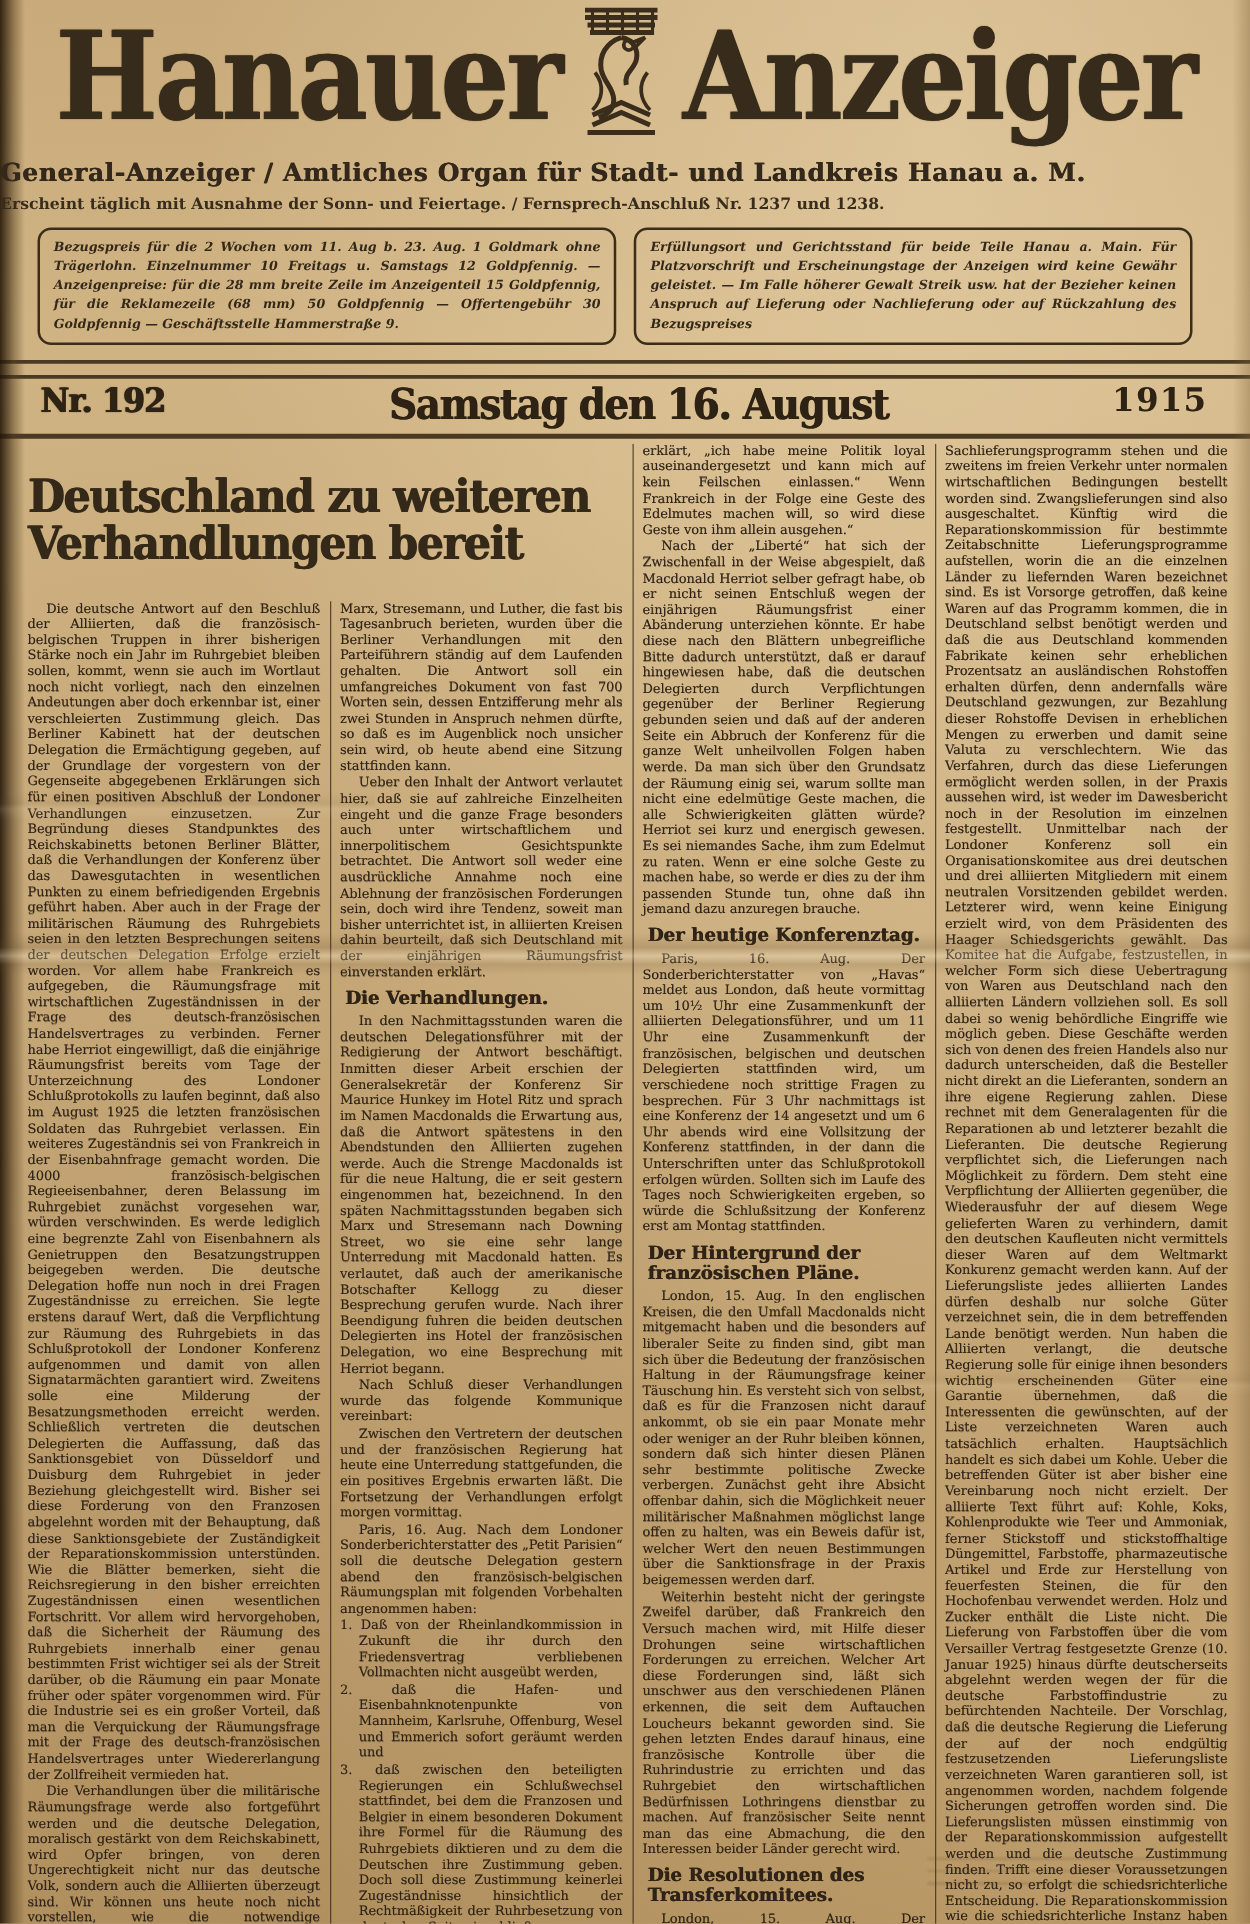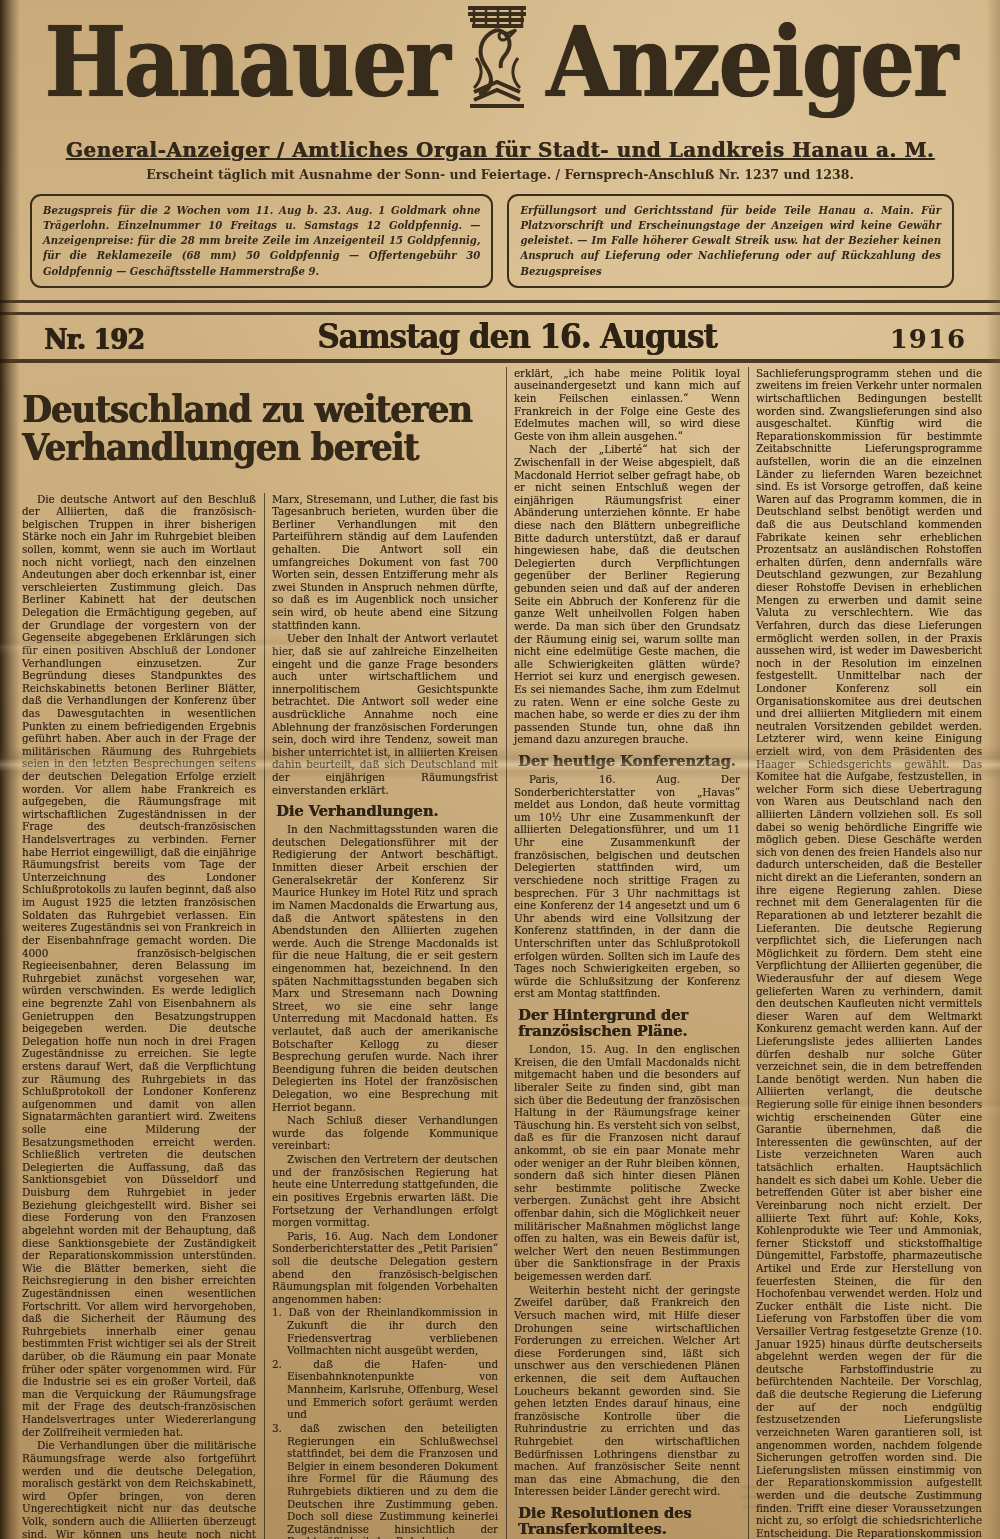--- a/index.html
+++ b/index.html
@@ -24,40 +24,40 @@
   .crease-b{position:absolute;left:0;top:634px;width:30%;height:22px;opacity:.5;
     background:linear-gradient(180deg,rgba(95,70,38,0),rgba(95,70,38,.18) 40%,rgba(245,230,200,.22) 60%,rgba(95,70,38,0));}
   .crease-c{position:absolute;right:0;top:1096px;width:34%;height:20px;opacity:.45;
     background:linear-gradient(180deg,rgba(95,70,38,0),rgba(95,70,38,.16) 40%,rgba(245,230,200,.2) 62%,rgba(95,70,38,0));}
   .ghost-text{position:absolute;left:742px;top:1486px;width:230px;height:30px;opacity:.35;filter:blur(1px);
     background:repeating-linear-gradient(180deg,rgba(80,60,35,.5) 0 2px,rgba(80,60,35,0) 2px 10px);}
   .ghost-text2{position:absolute;left:60px;top:1505px;width:120px;height:6px;opacity:.25;filter:blur(1px);
     background:linear-gradient(180deg,rgba(80,60,35,.6),rgba(80,60,35,0));}
 
   
-  .masthead{position:relative;padding-top:10px;text-align:center;}
+  .masthead{position:relative;padding-top:10px;}
   .mast-row{display:flex;align-items:center;justify-content:center;gap:14px;}
   .fraktur{font-weight:bold;transform:scaleY(1.14);letter-spacing:-2px;
     text-shadow:1.2px 0 0 currentColor,0 0 1px rgba(45,34,20,.6);}
   .mast-title{font-size:86px;line-height:.92;color:#372b1b;}
   .crest{flex:0 0 auto;margin-top:-4px;}
-  .mast-sub{margin-top:24px;font-weight:bold;font-size:20px;letter-spacing:.5px;color:#33281a;
-    text-shadow:.5px 0 0 currentColor;text-decoration:underline;}
+  .mast-sub{margin-top:12px;font-weight:bold;font-size:20px;letter-spacing:.5px;color:#33281a;
+    text-shadow:.5px 0 0 currentColor;}
   .mast-sched{margin-top:5px;font-weight:bold;font-size:12.5px;color:#382c1c;}
 
   
   .notices{display:flex;gap:14px;padding:12px 46px 0 30px;font-style:italic;}
   .notice{border:2px solid #3a2d1b;border-radius:11px;padding:7px 11px;
     font-size:10.1px;font-weight:bold;line-height:1.5;text-align:justify;color:#33281a;flex:1;}
   .notice.left{flex:1.04;}
 
   
   .rule-double{margin:12px 0 0;height:9px;border-top:3px solid #4a3a24;border-bottom:3px solid #4a3a24;}
   .rule-heavy{height:0;border-top:4px solid #4a3a24;}
-  .dateline{display:flex;align-items:flex-end;padding:3px 34px 5px 44px;}
+  .dateline{display:flex;align-items:flex-start;padding:3px 34px 5px 32px;}
   .dl-issue{font-size:25px;font-weight:bold;transform:scaleY(1.08);letter-spacing:-.5px;}
   .dl-date{flex:1;text-align:center;font-size:31px;font-weight:bold;transform:scaleY(1.1);letter-spacing:-1px;
     text-shadow:.8px 0 0 currentColor;}
   .dl-year{font-size:26px;font-weight:bold;letter-spacing:1px;}
 
   
   .article{position:relative;margin-top:4px;height:1196px;overflow:hidden;
     display:grid;grid-template-columns:1fr 1fr 1fr 1fr;grid-template-rows:auto 1fr;
     padding:0 10px 0 22px;}
   .headline{grid-column:1/3;grid-row:1;font-size:34px;font-weight:bold;line-height:1.02;
@@ -109,21 +109,21 @@
   <section class="notices">
     <div class="notice left">Bezugspreis für die 2 Wochen vom 11. Aug b. 23. Aug. 1 Goldmark ohne Trägerlohn. Einzelnummer 10 Freitags u. Samstags 12 Goldpfennig. — Anzeigenpreise: für die 28 mm breite Zeile im Anzeigenteil 15 Goldpfennig, für die Reklamezeile (68 mm) 50 Goldpfennig — Offertengebühr 30 Goldpfennig — Geschäftsstelle Hammerstraße 9.</div>
     <div class="notice">Erfüllungsort und Gerichtsstand für beide Teile Hanau a. Main. Für Platzvorschrift und Erscheinungstage der Anzeigen wird keine Gewähr geleistet. — Im Falle höherer Gewalt Streik usw. hat der Bezieher keinen Anspruch auf Lieferung oder Nachlieferung oder auf Rückzahlung des Bezugspreises</div>
   </section>
 
   <div class="rule-double"></div>
 
   <div class="dateline">
     <span class="dl-issue fraktur">Nr. 192</span>
     <span class="dl-date">Samstag den 16. August</span>
-    <span class="dl-year">1916</span>
+    <span class="dl-year">1915</span>
   </div>
 
   <div class="rule-heavy"></div>
 
   <main class="article">
     <h1 class="headline">Deutschland zu weiteren Verhandlungen bereit</h1>
     <div class="col" data-col="0">
         <div class="blk-p">Die deutsche Antwort auf den Beschluß der Alliierten, daß die französisch-belgischen Truppen in ihrer bisherigen Stärke noch ein Jahr im Ruhrgebiet bleiben sollen, kommt, wenn sie auch im Wortlaut noch nicht vorliegt, nach den einzelnen Andeutungen aber doch erkennbar ist, einer verschleierten Zustimmung gleich. Das Berliner Kabinett hat der deutschen Delegation die Ermächtigung gegeben, auf der Grundlage der vorgestern von der Gegenseite abgegebenen Erklärungen sich für einen positiven Abschluß der Londoner Verhandlungen einzusetzen. Zur Begründung dieses Standpunktes des Reichskabinetts betonen Berliner Blätter, daß die Verhandlungen der Konferenz über das Dawesgutachten in wesentlichen Punkten zu einem befriedigenden Ergebnis geführt haben. Aber auch in der Frage der militärischen Räumung des Ruhrgebiets seien in den letzten Besprechungen seitens der deutschen Delegation Erfolge erzielt worden. Vor allem habe Frankreich es aufgegeben, die Räumungsfrage mit wirtschaftlichen Zugeständnissen in der Frage des deutsch-französischen Handelsvertrages zu verbinden. Ferner habe Herriot eingewilligt, daß die einjährige Räumungsfrist bereits vom Tage der Unterzeichnung des Londoner Schlußprotokolls zu laufen beginnt, daß also im August 1925 die letzten französischen Soldaten das Ruhrgebiet verlassen. Ein weiteres Zugeständnis sei von Frankreich in der Eisenbahnfrage gemacht worden. Die 4000 französisch-belgischen Regieeisenbahner, deren Belassung im Ruhrgebiet zunächst vorgesehen war, würden verschwinden. Es werde lediglich eine begrenzte Zahl von Eisenbahnern als Genietruppen den Besatzungstruppen beigegeben werden. Die deutsche Delegation hoffe nun noch in drei Fragen Zugeständnisse zu erreichen. Sie legte erstens darauf Wert, daß die Verpflichtung zur Räumung des Ruhrgebiets in das Schlußprotokoll der Londoner Konferenz aufgenommen und damit von allen Signatarmächten garantiert wird. Zweitens solle eine Milderung der Besatzungsmethoden erreicht werden. Schließlich vertreten die deutschen Delegierten die Auffassung, daß das Sanktionsgebiet von Düsseldorf und Duisburg dem Ruhrgebiet in jeder Beziehung gleichgestellt wird. Bisher sei diese Forderung von den Franzosen abgelehnt worden mit der Behauptung, daß diese Sanktionsgebiete der Zuständigkeit der Reparationskommission unterstünden. Wie die Blätter bemerken, sieht die Reichsregierung in den bisher erreichten Zugeständnissen einen wesentlichen Fortschritt. Vor allem wird hervorgehoben, daß die Sicherheit der Räumung des Ruhrgebiets innerhalb einer genau bestimmten Frist wichtiger sei als der Streit darüber, ob die Räumung ein paar Monate früher oder später vorgenommen wird. Für die Industrie sei es ein großer Vorteil, daß man die Verquickung der Räumungsfrage mit der Frage des deutsch-französischen Handelsvertrages unter Wiedererlangung der Zollfreiheit vermieden hat.</div>
         <div class="blk-p">Die Verhandlungen über die militärische Räumungsfrage werde also fortgeführt werden und die deutsche Delegation, moralisch gestärkt von dem Reichskabinett, wird Opfer bringen, von deren Ungerechtigkeit nicht nur das deutsche Volk, sondern auch die Alliierten überzeugt sind. Wir können uns heute noch nicht vorstellen, wie die notwendige Zweidrittelmehrheit des Reichstags, der ja nach erfolgter Unterschrift durch die deutsche Delegation, das letzte Wort zu sprechen hat, erreicht werden soll, zumal man vor der Londoner Konferenz klipp und klar erklärte: „Wir dürfen unter keinen Umständen von unseren Bedingungen abgehen.“</div>
       </div>

